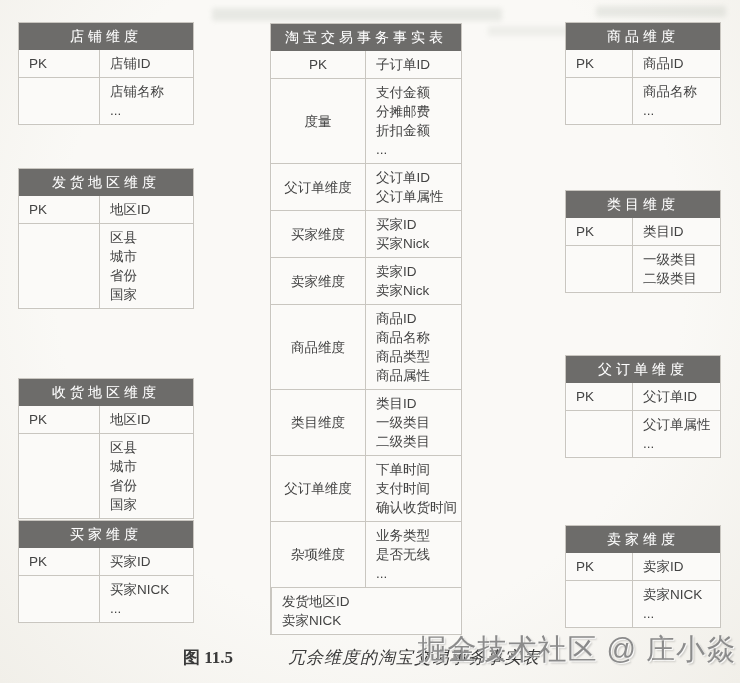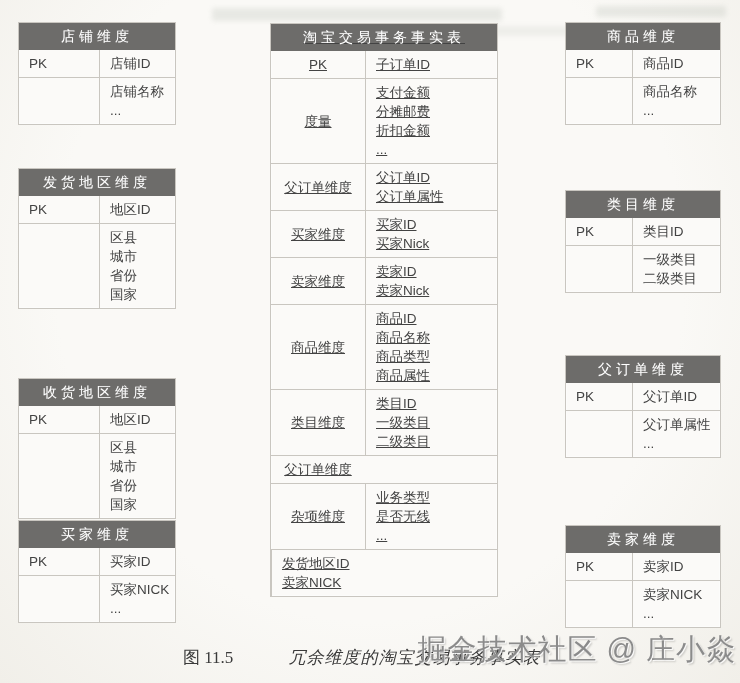--- a/index.html
+++ b/index.html
@@ -61,23 +61,23 @@
   .tbl-vals{
     flex:1;
     border-left:1px solid var(--border);
     padding:4px 4px 4px 10px;
     line-height:19px;
     display:flex;flex-direction:column;justify-content:flex-end;
   }
   .attr-line{min-height:19px;}
 
   
-  .col-left{left:18px;width:158px;}
+  .col-left{left:18px;width:176px;}
   .col-left .tbl-key{width:80px;}
-  .col-mid{left:270px;width:228px;text-decoration:underline;}
+  .col-mid{left:270px;width:192px;}
   .col-mid .tbl-key{width:94px;justify-content:center;padding-left:4px;text-align:center;}
   .col-right{left:565px;width:156px;}
   .col-right .tbl-key{width:66px;}
 
   .t-shop{top:22px;}
   .t-ship{top:168px;}
   .t-recv{top:346px;margin-top:32px;}
   .t-buyer{top:520px;}
   .t-fact{top:23px;}
   .t-product{top:22px;}
@@ -86,21 +86,21 @@
   .t-seller{top:525px;}
 
   .caption{
     position:absolute;
     top:646px;left:183px;
     font-family:"Liberation Serif","DejaVu Serif",serif;
     font-size:17px;
     color:#3a3a3a;
     white-space:nowrap;
   }
-  .cap-label{font-weight:normal;margin-right:14px;}
+  .cap-label{font-weight:bold;margin-right:14px;}
   .cap-title{font-style:italic;letter-spacing:1px;margin-left:41px;}
 
   .watermark{
     position:absolute;
     top:630px;right:4px;
     font-size:29px;
     font-weight:normal;
     color:var(--watermark);
     letter-spacing:1px;
     text-shadow:1px 1px 0 rgba(255,255,255,.85), 2px 2px 2px rgba(0,0,0,.18);
@@ -235,20 +235,25 @@
       <div class="tbl-row">
         <div class="tbl-key">类目维度</div>
         <div class="tbl-vals">
           <div class="attr-line">类目ID</div>
           <div class="attr-line">一级类目</div>
           <div class="attr-line">二级类目</div>
         </div>
       </div>
       <div class="tbl-row">
         <div class="tbl-key">父订单维度</div>
+        <div class="tbl-vals">
+          <div class="attr-line">下单时间</div>
+          <div class="attr-line">支付时间</div>
+          <div class="attr-line">确认收货时间</div>
+        </div>
       </div>
       <div class="tbl-row">
         <div class="tbl-key">杂项维度</div>
         <div class="tbl-vals">
           <div class="attr-line">业务类型</div>
           <div class="attr-line">是否无线</div>
           <div class="attr-line">...</div>
         </div>
       </div>
       <div class="tbl-row">

